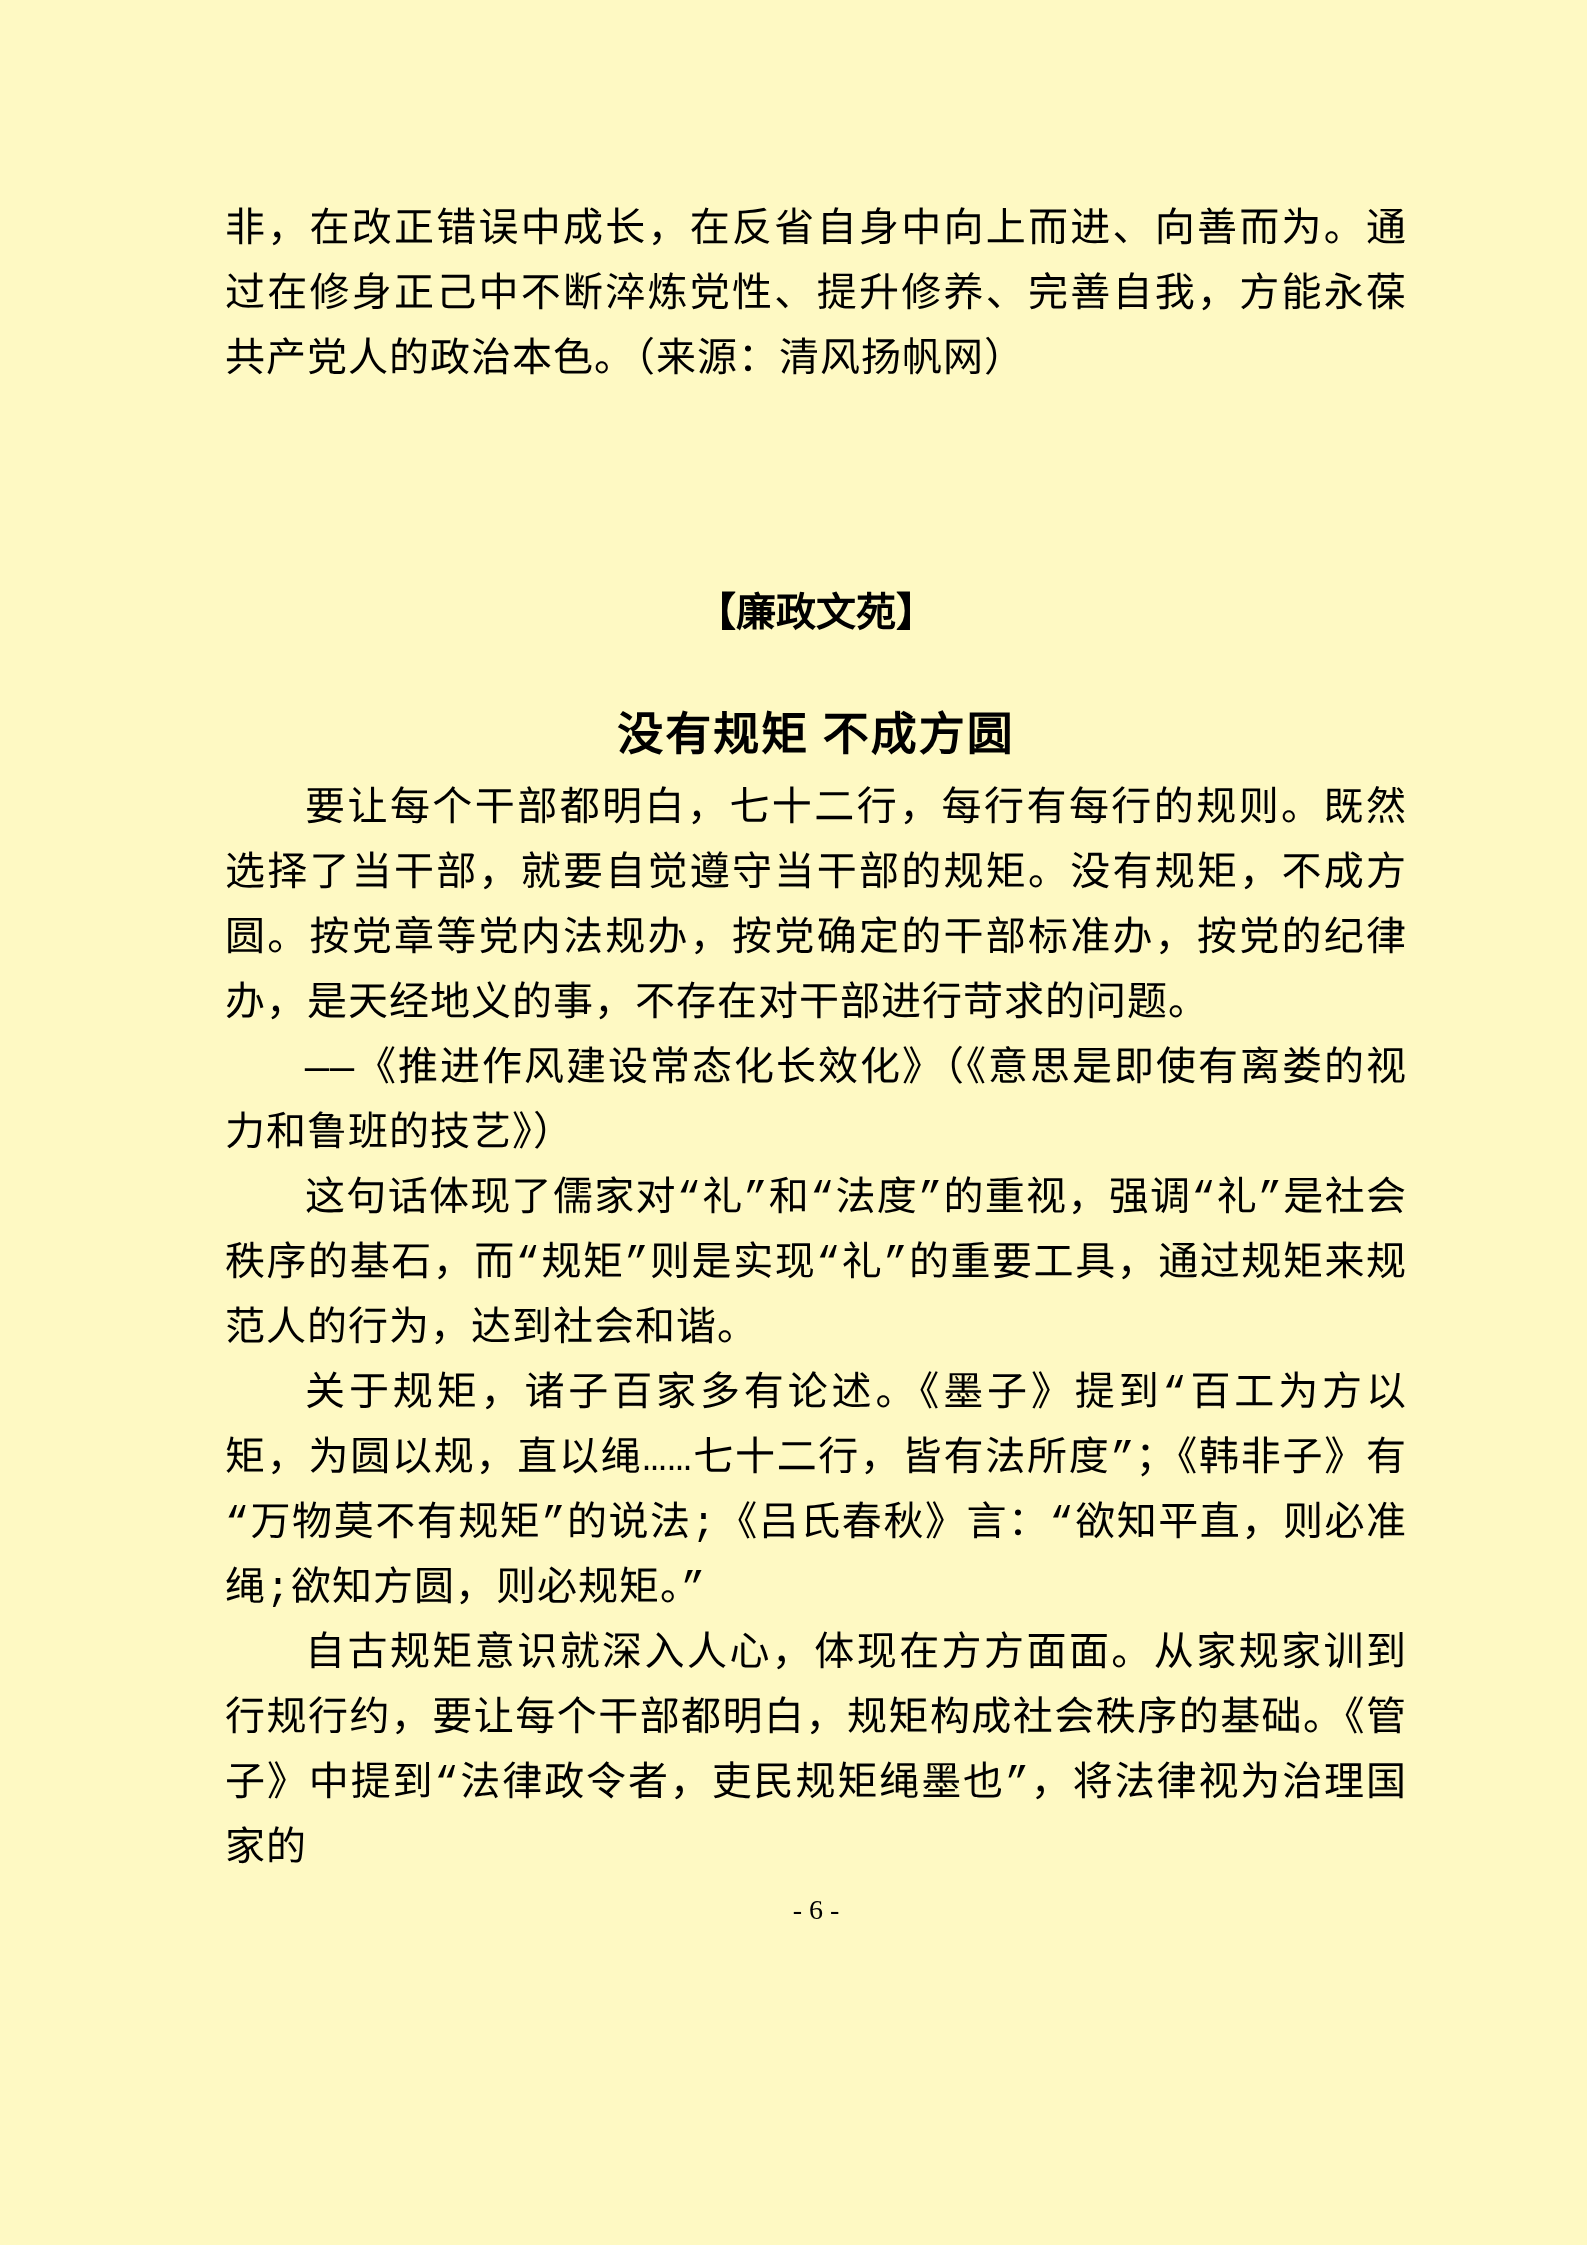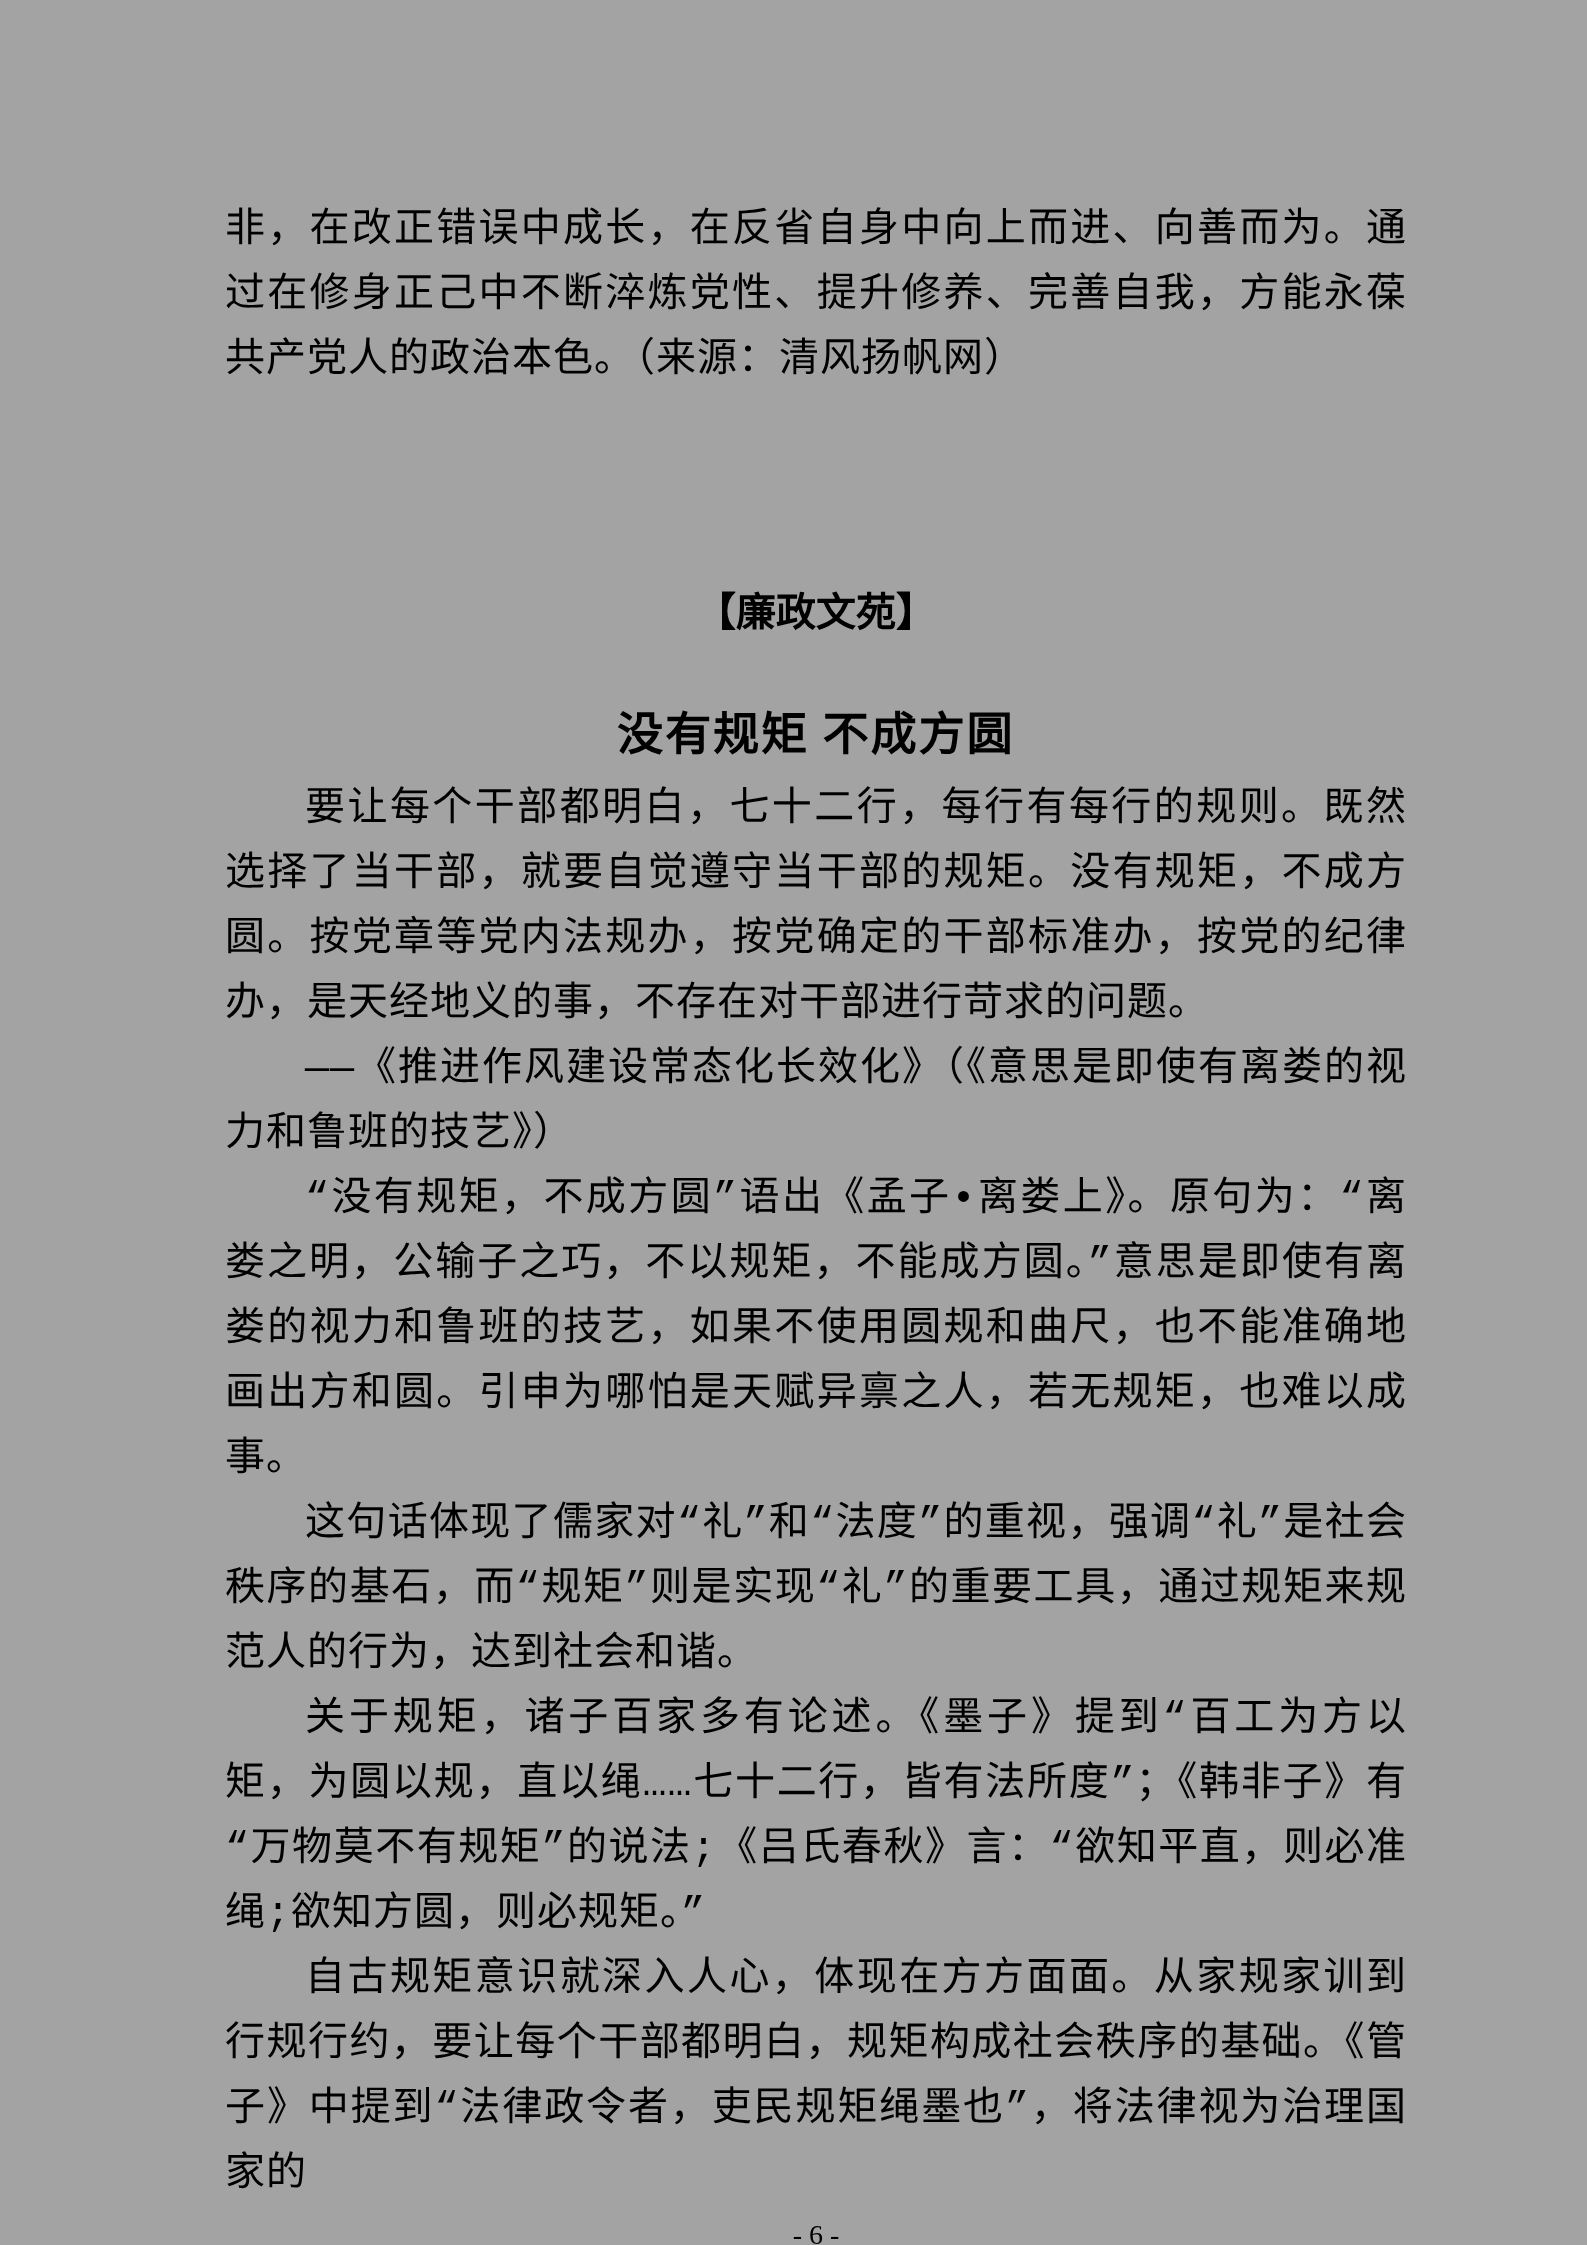--- a/index.html
+++ b/index.html
@@ -4,21 +4,21 @@
 <style>
   html, body {
     margin: 0;
     padding: 0;
     background: #ffffff;
   }
   .page {
     position: relative;
     width: 1587px;
     height: 2245px;
-    background: #a3a3a3;
+    background: #fef9c3;
     color: #000000;
     font-family: "Liberation Serif", "DejaVu Serif", serif;
     overflow: hidden;
   }
   .content {
     position: absolute;
     left: 225px;
     top: 195px;
     width: 1182px;
   }
@@ -65,21 +65,20 @@
     <p class="body-text">非，在改正错误中成长，在反省自身中向上而进、向善而为。通过在修身正己中不断淬炼党性、提升修养、完善自我，方能永葆共产党人的政治本色。（来源：清风扬帆网）</p>
 
     <div class="section-header">【廉政文苑】</div>
 
     <h1 class="article-title">没有规矩 不成方圆</h1>
 
     <p class="body-text indent">要让每个干部都明白，七十二行，每行有每行的规则。既然选择了当干部，就要自觉遵守当干部的规矩。没有规矩，不成方圆。按党章等党内法规办，按党确定的干部标准办，按党的纪律办，是天经地义的事，不存在对干部进行苛求的问题。</p>
 
     <p class="body-text indent">——《推进作风建设常态化长效化》（《意思是即使有离娄的视力和鲁班的技艺》）</p>
 
-    <p class="body-text indent">“没有规矩，不成方圆”语出《孟子•离娄上》。原句为：“离娄之明，公输子之巧，不以规矩，不能成方圆。”意思是即使有离娄的视力和鲁班的技艺，如果不使用圆规和曲尺，也不能准确地画出方和圆。引申为哪怕是天赋异禀之人，若无规矩，也难以成事。</p>
 
     <p class="body-text indent">这句话体现了儒家对“礼”和“法度”的重视，强调“礼”是社会秩序的基石，而“规矩”则是实现“礼”的重要工具，通过规矩来规范人的行为，达到社会和谐。</p>
 
     <p class="body-text indent">关于规矩，诸子百家多有论述。《墨子》提到“百工为方以矩，为圆以规，直以绳……七十二行，皆有法所度”；《韩非子》有“万物莫不有规矩”的说法;《吕氏春秋》言：“欲知平直，则必准绳;欲知方圆，则必规矩。”</p>
 
     <p class="body-text indent">自古规矩意识就深入人心，体现在方方面面。从家规家训到行规行约，要让每个干部都明白，规矩构成社会秩序的基础。《管子》中提到“法律政令者，吏民规矩绳墨也”，将法律视为治理国家的</p>
 
     <div class="page-number">- 6 -</div>
 
   </div>

